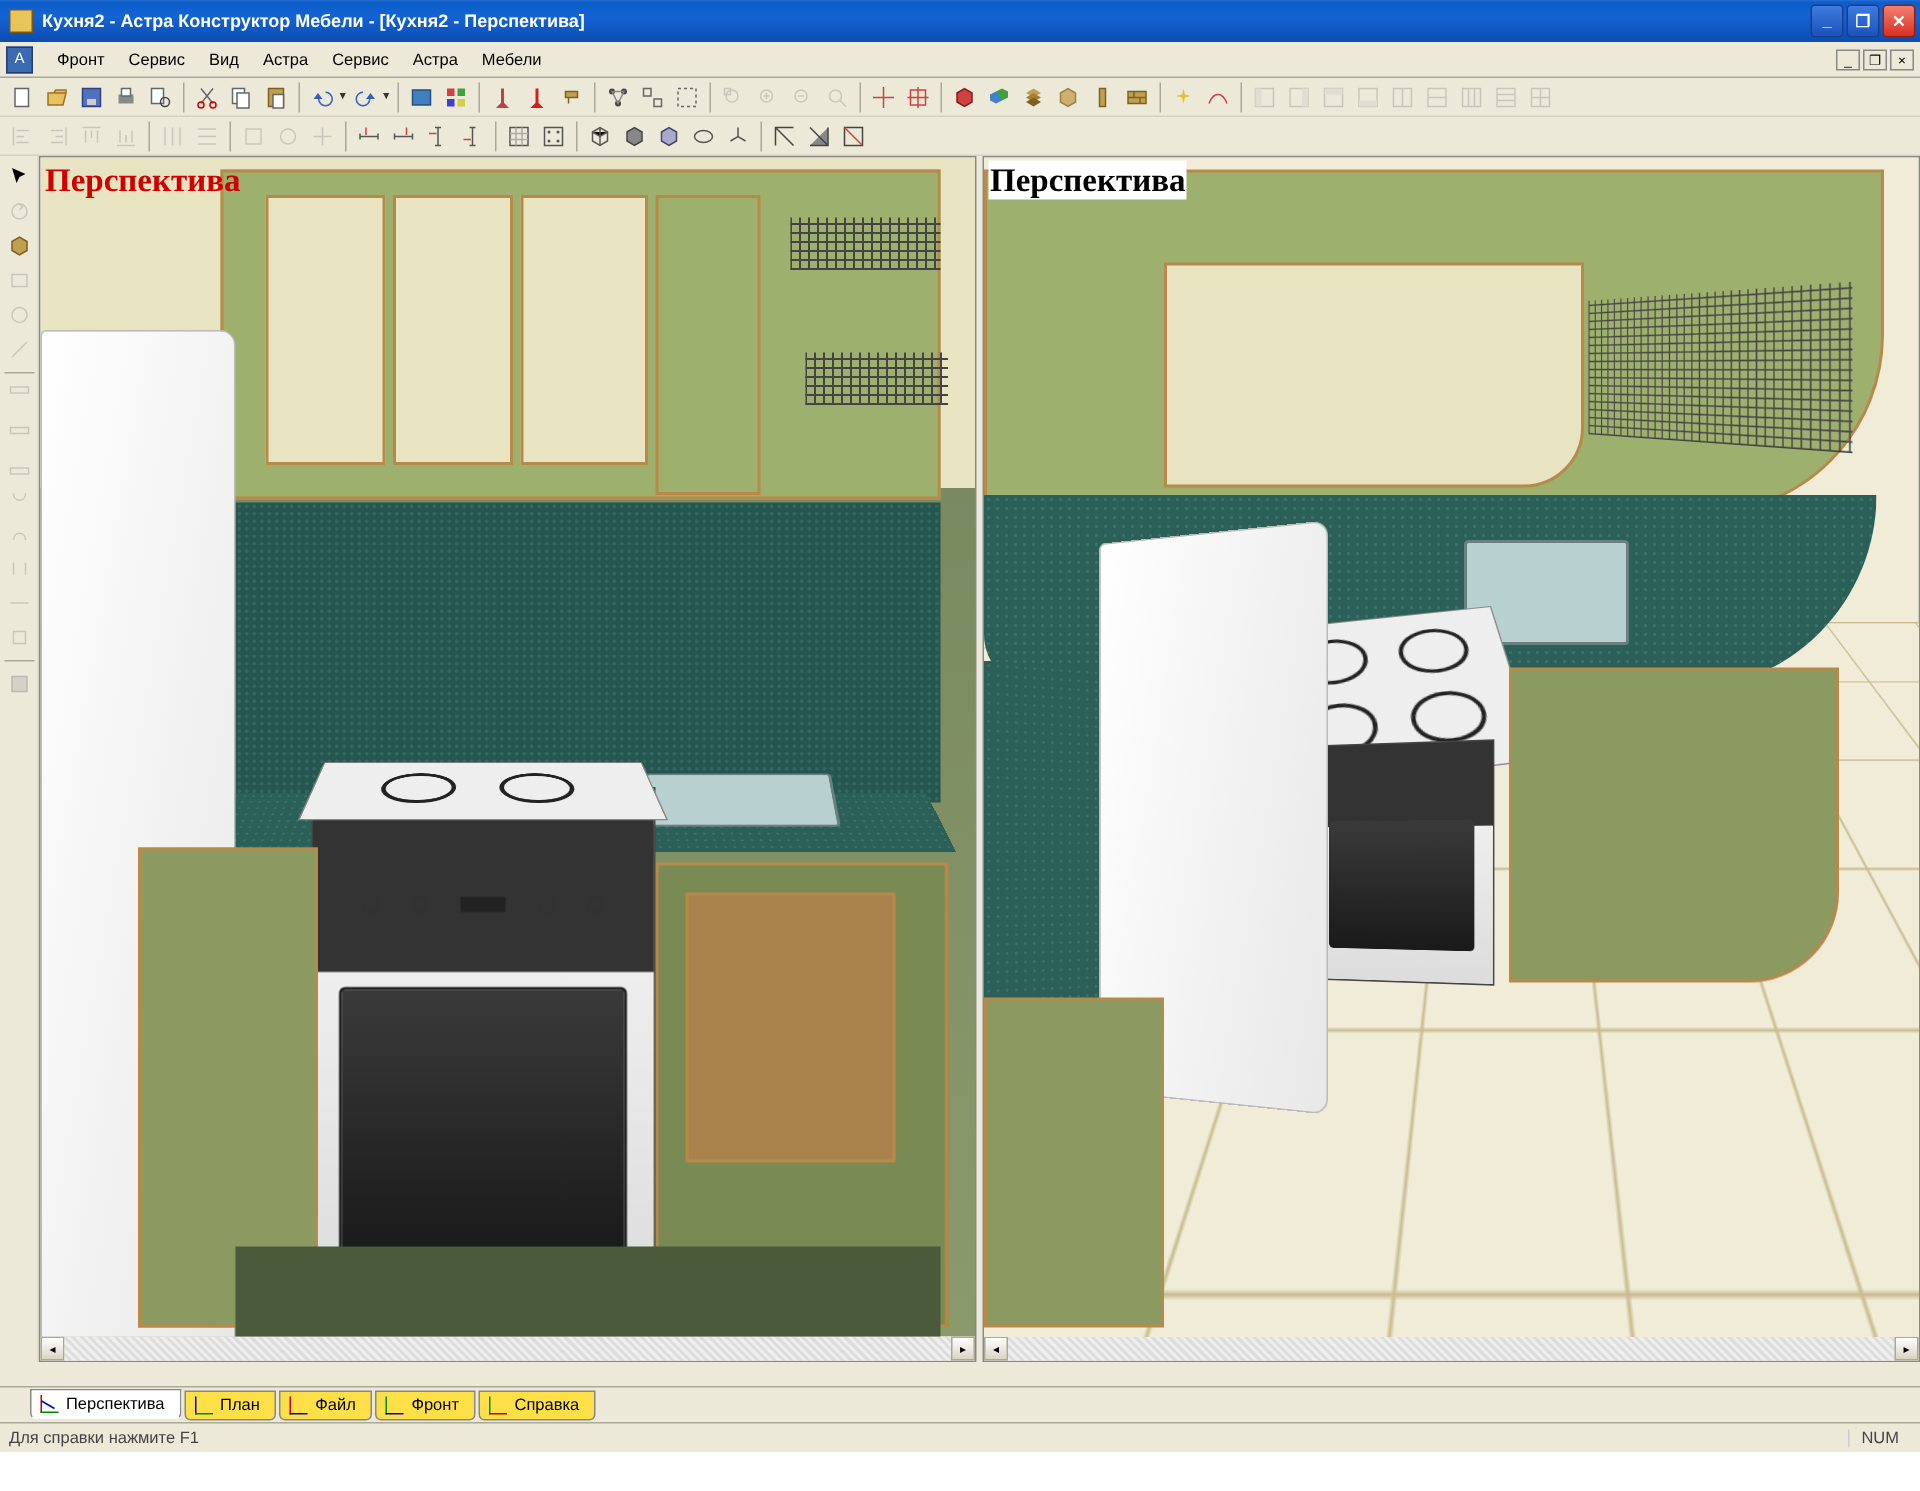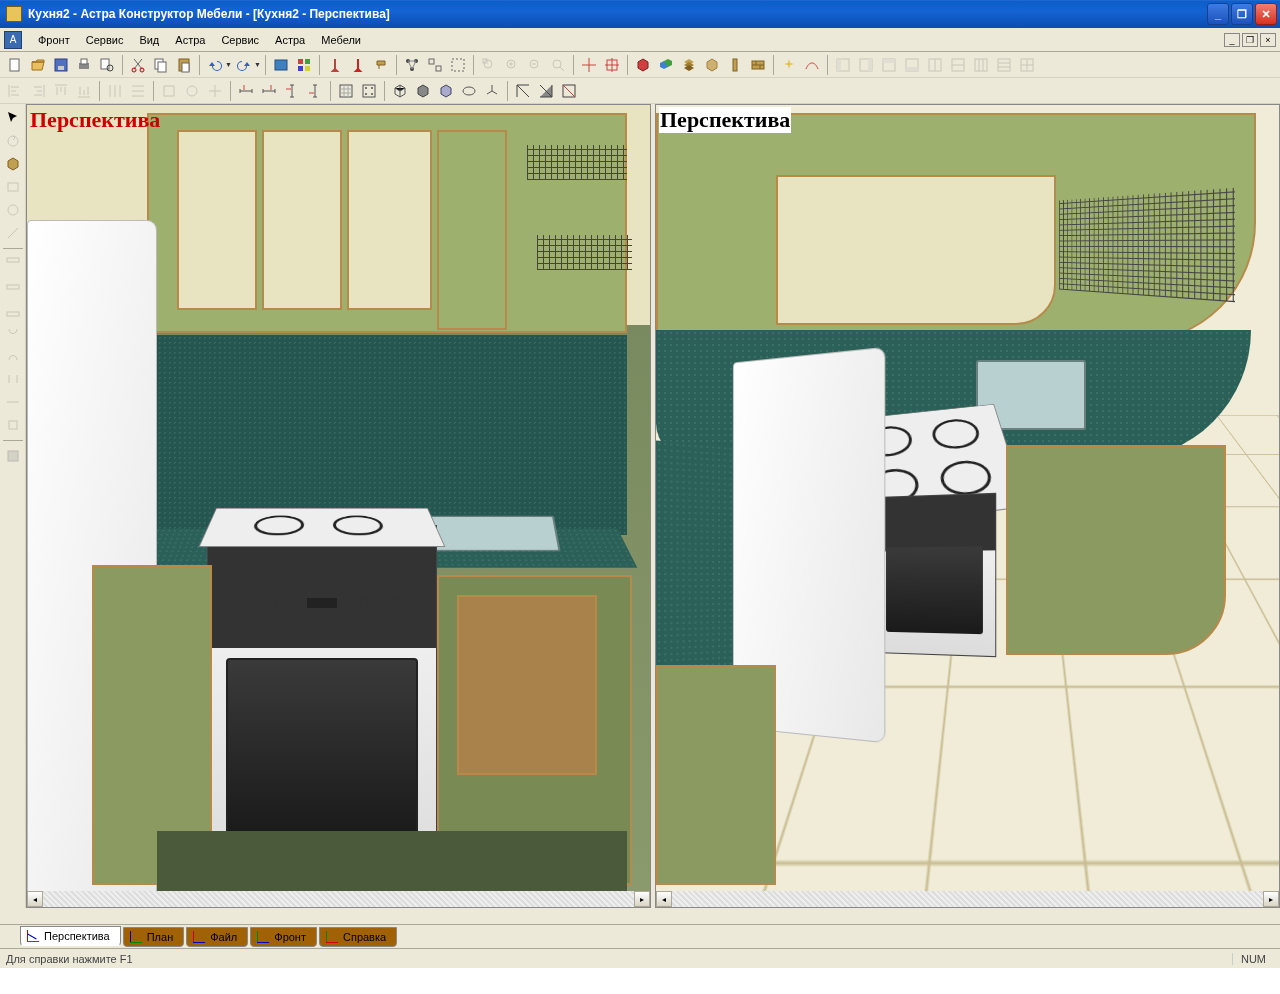--- a/index.html
+++ b/index.html
@@ -58,21 +58,21 @@
 .backsplash { position:absolute; background:#25564f; background-image: radial-gradient(#356860 1px, transparent 1px); background-size:5px 5px;}
 .stove { position:absolute; background:linear-gradient(#f8f8f8,#dcdcdc); border:1px solid #444; }
 .stove::before{content:"";position:absolute;top:0;left:0;right:0;height:35%;background:#333;}
 .fridge { position:absolute; background:linear-gradient(100deg,#fff,#e8e8e8); border:1px solid #bbb; border-radius: 4px 10px 10px 4px; }
 .sink { position:absolute; background:#b8d0d0; border:2px solid #688080; border-radius:3px;}
 .floor-tile { position:absolute; background:#f0ecd8; background-image: linear-gradient(#c8bc90 1px, transparent 1px), linear-gradient(90deg, #c8bc90 1px, transparent 1px); background-size: 60px 60px; transform: perspective(400px) rotateX(55deg); transform-origin: top center;}
 .rack { position:absolute; background: repeating-linear-gradient(90deg,#444 0,#444 1px,transparent 1px,transparent 6px), repeating-linear-gradient(0deg,#444 0,#444 1px,transparent 1px,transparent 6px); }
 
 
 .viewtabs { height: 24px; background:#ece9d8; border-top:1px solid #aca899; display:flex; align-items:center; padding-left:20px; gap:2px;}
-.vtab { height:20px; padding: 2px 10px 2px 6px; background:#a16207; border:1px solid #888; border-radius: 0 0 4px 4px; display:flex; align-items:center; gap:5px; cursor:default; font-size:11px;}
+.vtab { height:20px; padding: 2px 10px 2px 6px; background:#fde047; border:1px solid #888; border-radius: 0 0 4px 4px; display:flex; align-items:center; gap:5px; cursor:default; font-size:11px;}
 .vtab.active { background:#fff; border-bottom-color:#fff; position:relative; top:-1px;}
 .vtab-icon { width:12px; height:12px; position:relative; }
 .vtab-icon .ax1 { position:absolute; width:1px; height:12px; background:#c00; left:0; }
 .vtab-icon .ax2 { position:absolute; width:12px; height:1px; background:#080; bottom:0; }
 .vtab-icon .ax3 { position:absolute; width:10px; height:1px; background:#00c; left:0; top:6px; transform:rotate(30deg); }
 
 
 .statusbar { height:20px; background:#ece9d8; border-top:1px solid #aca899; display:flex; align-items:center; padding:0 6px; font-size:11px; color:#444;}
 .statusbar .spacer { flex:1; }
 .status-cell { padding: 0 8px; border-left:1px solid #ccc; }

